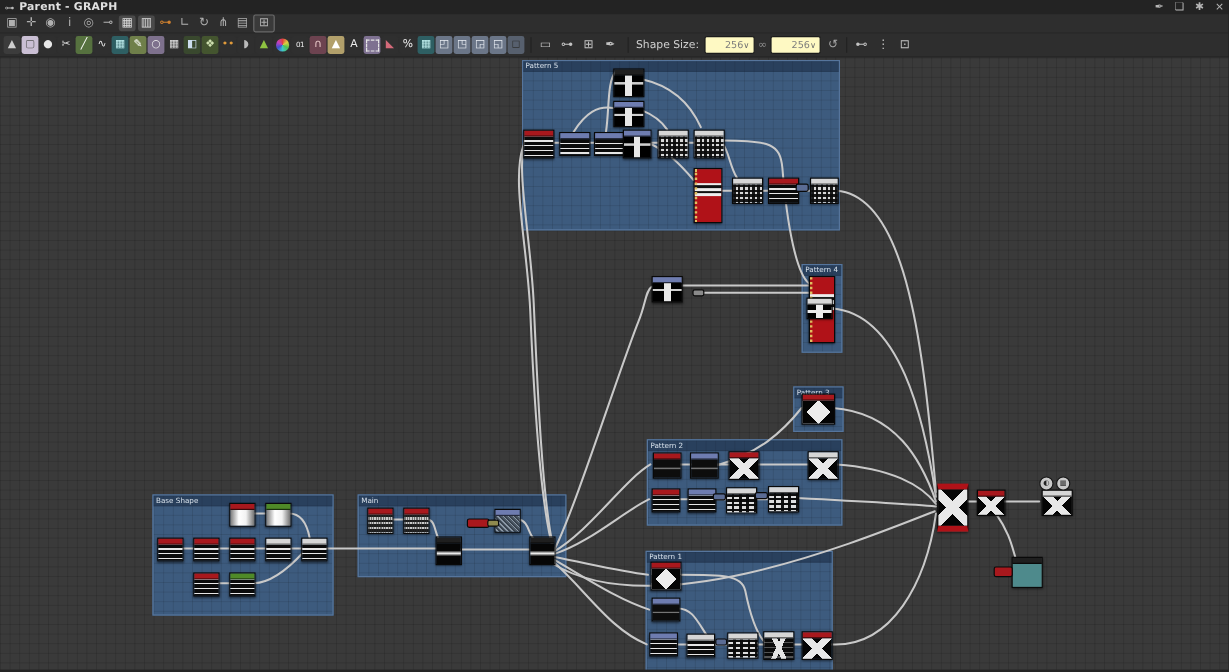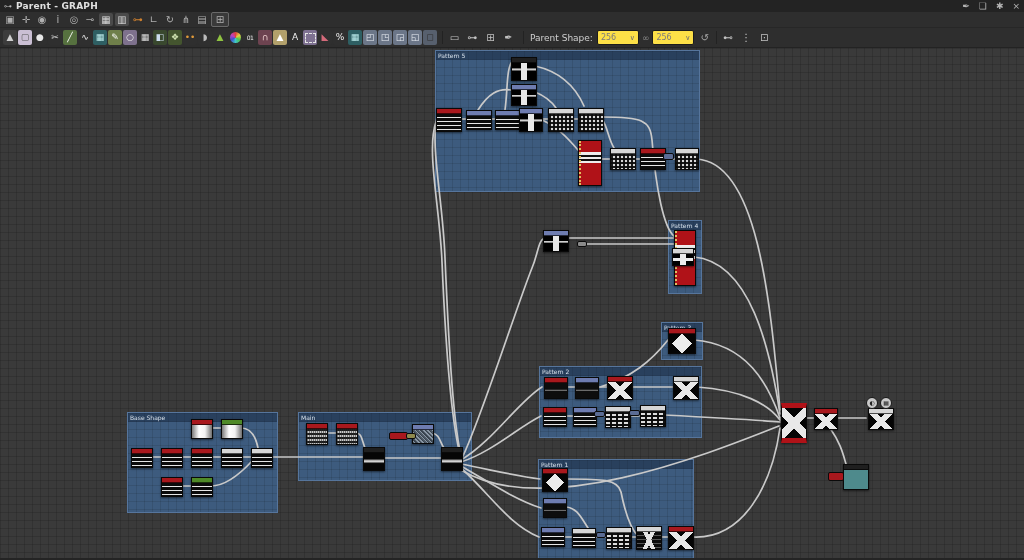--- a/index.html
+++ b/index.html
@@ -25,22 +25,22 @@
   .tb2-icon{width:14px;height:15px;margin-right:1px;font-size:9px;line-height:15px;
             text-align:center;border-radius:2px;overflow:hidden;}
   .tb2-icon.tiny{font-size:6px;letter-spacing:-0.5px;}
   .tb2-icon.wheel::before{content:"";display:block;width:11px;height:11px;margin:2px auto;
             border-radius:50%;background:conic-gradient(#e04040,#e0d040,#50c050,#40c8c8,#4050d0,#c040c0,#e04040);}
   .tb2-icon.dash{position:relative;}
   .tb2-icon.dash::before{content:"";position:absolute;left:2px;top:3px;width:9px;height:8px;
             border:1px dashed #e5e5e5;}
   .tb2-sep{width:1px;height:13px;background:#222;margin:0 4px;}
   .ps-label{font-size:9px;color:#cfcfcf;margin:0 4px 0 2px;}
-  .ps-dd{display:flex;align-items:center;justify-content:space-between;width:34px;height:13px;
-         background:#fde047;border:1px solid #1c1c1c;border-radius:2px;padding:0 3px;margin-right:3px;}
+  .ps-dd{display:flex;align-items:center;justify-content:flex-end;width:34px;height:13px;
+         background:#fef9c3;border:1px solid #1c1c1c;border-radius:2px;padding:0 3px;margin-right:3px;}
   .ps-dd .v{font-size:8px;color:#7c7c7c;}
   .ps-dd .ch{font-size:7px;color:#6e6e6e;}
   .ps-link{font-size:9px;color:#8a8a8a;margin-right:3px;}
   .ps-reset{font-size:10px;color:#a5a5a5;margin:0 3px;}
   .tbr-icon{width:15px;height:15px;margin-right:3px;font-size:10px;line-height:15px;
             text-align:center;color:#c2c2c2;}
   
   .canvas{position:relative;width:1024px;height:514px;background-color:#3a3a3a;
     background-image:linear-gradient(rgba(0,0,0,.13) 1px,transparent 1px),
                      linear-gradient(90deg,rgba(0,0,0,.13) 1px,transparent 1px);
@@ -160,21 +160,21 @@
         <span class="tb2-icon" style="background: rgb(87, 96, 110); color: rgb(47, 47, 47);">◻</span>
       </span>
     <span class="tb2-sep"></span>
     <span id="tb2-mid" style="display:flex;">
         <span class="tbr-icon">▭</span>
         <span class="tbr-icon">⊶</span>
         <span class="tbr-icon">⊞</span>
         <span class="tbr-icon">✒</span>
       </span>
     <span class="tb2-sep"></span>
-    <span class="ps-label">Parent Shape:</span>
+    <span class="ps-label">Shape Size:</span>
     <span class="ps-dd">
       <span class="v">256</span>
       <span class="ch">∨</span>
     </span>
     <span class="ps-link">∞</span>
     <span class="ps-dd">
       <span class="v">256</span>
       <span class="ch">∨</span>
     </span>
     <span class="ps-reset">↺</span>

